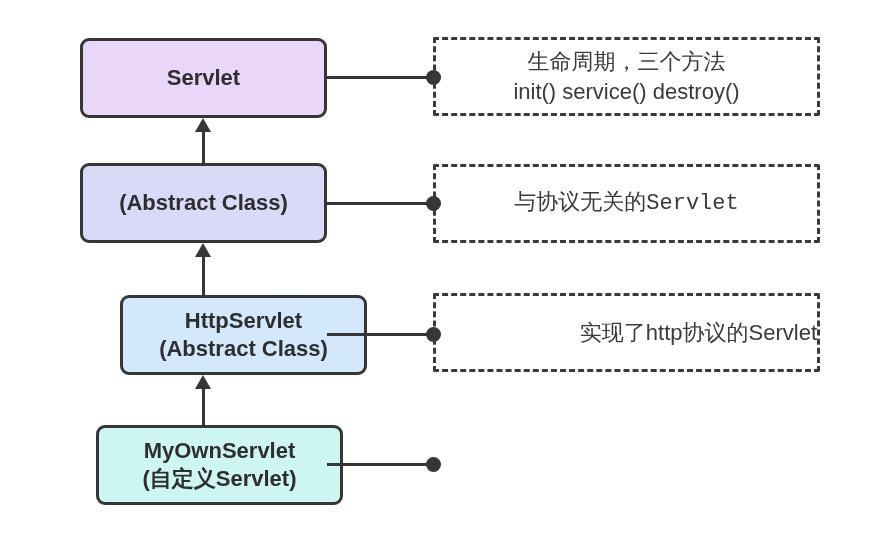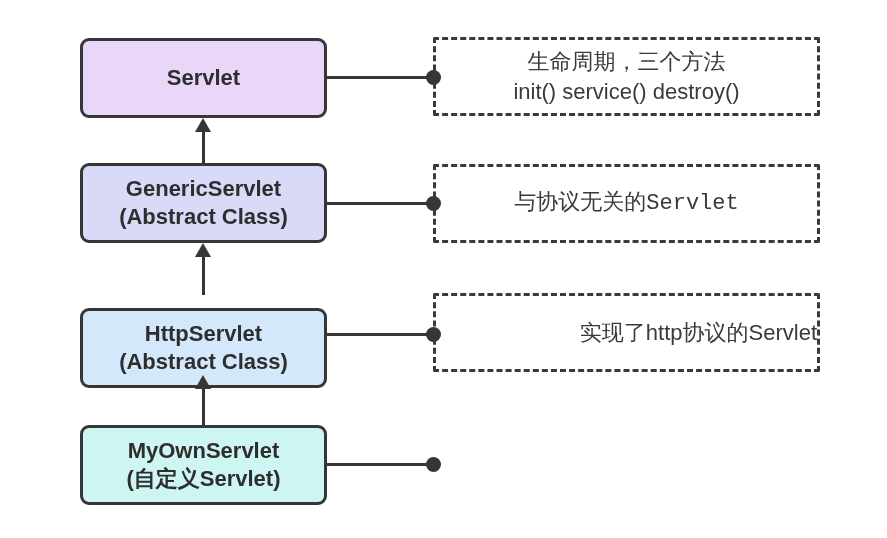--- a/index.html
+++ b/index.html
@@ -22,21 +22,21 @@
     border: 3px solid #363636;
     border-radius: 9px;
     display: flex;
     flex-direction: column;
     justify-content: center;
     align-items: center;
     text-align: left;
   }
   .n0 { top: 38px; }
   .n1 { top: 163px; }
-  .n2 { top: 308px; }
+  .n2 { top: 295px; margin-left: 40px; }
   .n3 { top: 425px; }
   .node-title, .node-sub {
     font-size: 22px;
     font-weight: bold;
     color: #2e2e2e;
     line-height: 28px;
     white-space: nowrap;
   }
 
   
@@ -117,28 +117,27 @@
 </style>
 </head>
 <body>
 
 <div class="canvas">
 
   <div class="node n0" style="background-color: rgb(233, 214, 248);">
     <div class="node-title">Servlet</div>
   </div>
   <div class="node n1" style="background-color: rgb(217, 217, 248);">
-    <div class="node-title">GenericServlet</div>
     <div class="node-sub">(Abstract Class)</div>
   </div>
   <div class="node n2" style="background-color: rgb(211, 232, 250);">
     <div class="node-title">HttpServlet</div>
     <div class="node-sub">(Abstract Class)</div>
   </div>
-  <div class="node n3" style="background-color: rgb(205, 245, 242);">
+  <div class="node n3" style="background-color: rgb(205, 245, 242); margin-left: 16px;">
     <div class="node-title">MyOwnServlet</div>
     <div class="node-sub">(自定义Servlet)</div>
   </div>
 
   <div class="arrow a0">
     <div class="arrow-head"></div>
     <div class="arrow-line"></div>
   </div>
   <div class="arrow a1">
     <div class="arrow-head"></div>

